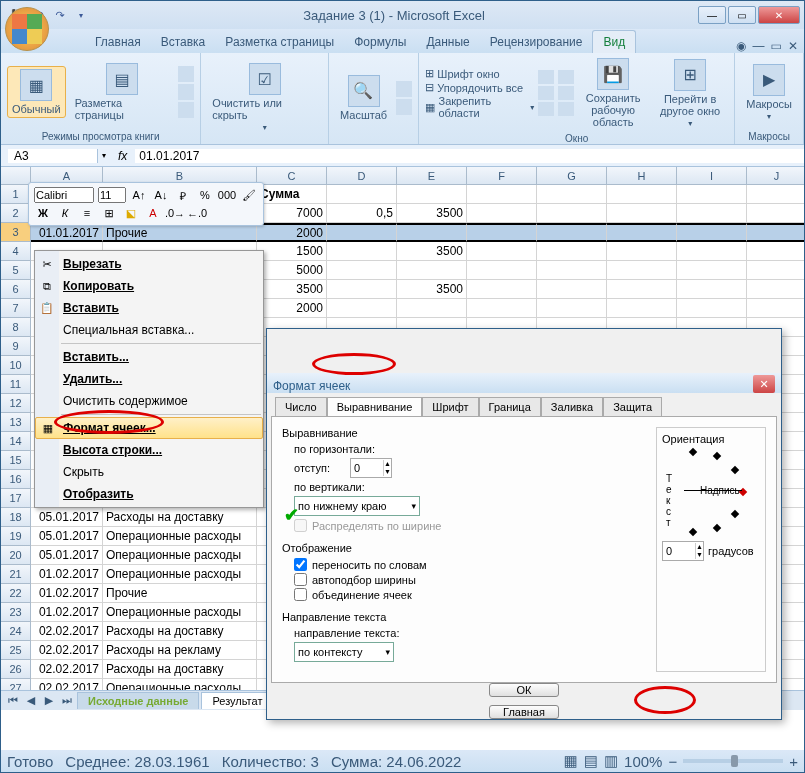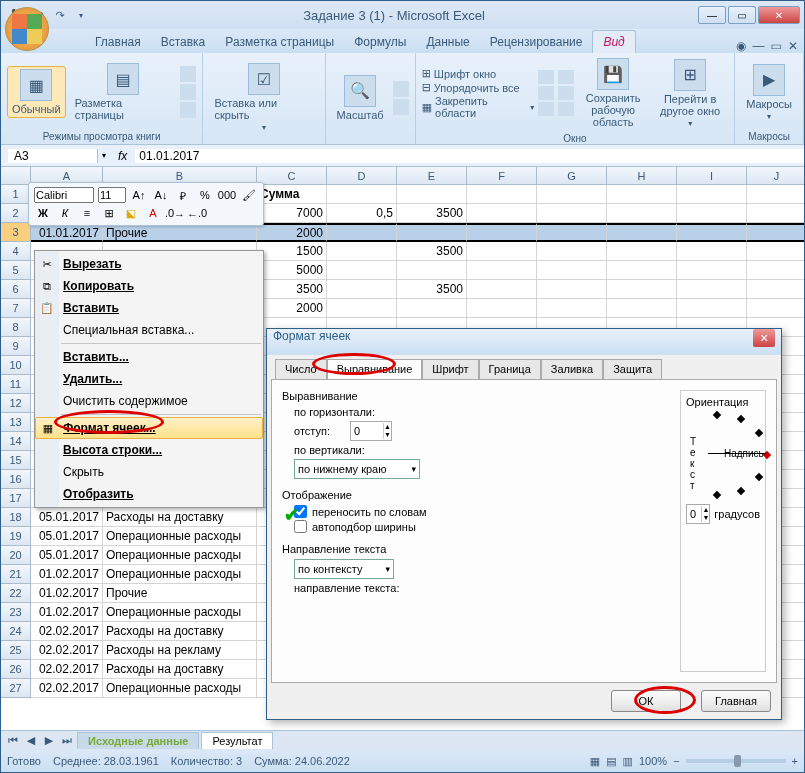--- a/index.html
+++ b/index.html
@@ -13,21 +13,21 @@
 .title-center { flex: 1; text-align: center; color: #3a5a7a; font-size: 13px; }
 .win-controls { display: flex; gap: 2px; }
 .win-btn { width: 28px; height: 18px; border: 1px solid #7aa0c4; border-radius: 2px; background: linear-gradient(#e8f0fa, #cfe0f2); display: flex; align-items: center; justify-content: center; font-size: 10px; }
 .win-btn.close { background: linear-gradient(#e99, #c44); color: #fff; width: 42px; }
 
 .ribbon-tabs { height: 24px; background: linear-gradient(#dbe8f7, #cadff2); display: flex; align-items: flex-end; padding-left: 84px; font-size: 12px; color: #3a5a7a; position: relative; }
 .office-btn { position: absolute; left: 4px; top: -22px; width: 44px; height: 44px; border-radius: 50%; background: radial-gradient(#fff, #f4b04a 40%, #d6873a); border: 1px solid #b8914a; z-index: 3; display:flex; align-items:center; justify-content:center; }
 .office-btn-inner { width:30px; height:30px; border-radius:50%; background: #fff; display:flex; flex-wrap:wrap; }
 .office-btn-inner span { width:15px; height:15px; }
 .tab { padding: 4px 10px; cursor: default; }
-.tab.active { background: #e4edf7; border: 1px solid #a9c3dd; border-bottom: none; border-radius: 3px 3px 0 0; color: #be185d; font-style: italic; }
+.tab.active { background: #e4edf7; border: 1px solid #a9c3dd; border-bottom: none; border-radius: 3px 3px 0 0; color: #15803d; }
 .ribbon-right { margin-left: auto; display: flex; gap: 6px; padding-right: 6px; align-items:center; }
 .ribbon-right span { font-size: 12px; color: #3a5a7a; }
 
 .ribbon-body { height: 92px; background: linear-gradient(#e8f1fb, #d6e6f5); border-bottom: 1px solid #a9c3dd; display: flex; font-size: 11px; color: #3a5a7a; }
 .rgroup { border-right: 1px solid #b7cfe5; padding: 2px 6px; display: flex; flex-direction: column; align-items: center; justify-content: space-between; }
 .rgroup-label { font-size: 10px; text-align:center; padding-top:2px; }
 .rgroup-btns { display:flex; gap:4px; flex:1; align-items:center; }
 .big-btn { display:flex; flex-direction:column; align-items:center; gap:2px; padding:2px 4px; border:1px solid transparent; border-radius:3px; }
 .big-btn.sel { background: #fde8b8; border:1px solid #e8b04a; }
 .big-btn .icon { width:32px; height:32px; background:#cde; border:1px solid #9bd; display:flex; align-items:center; justify-content:center; font-size:16px; }
@@ -63,53 +63,53 @@
 
 .context-menu { position:absolute; left:34px; top:250px; width:230px; background:#f4f4f4; border:1px solid #979797; box-shadow:2px 2px 4px rgba(0,0,0,0.3); z-index:6; font-size:12px; padding:2px 0; }
 .context-menu .cm-item { height:22px; display:flex; align-items:center; padding:0 24px 0 28px; position:relative; }
 .context-menu .cm-item:hover, .context-menu .cm-item.hl { background: linear-gradient(#fff0c8,#ffe28a); border:1px solid #e8b04a; padding:0 23px 0 27px; border-radius:2px; }
 .cm-icon { position:absolute; left:4px; width:16px; height:16px; display:flex; align-items:center; justify-content:center; font-size:11px; }
 .cm-iconstrip { position:absolute; left:0; top:0; bottom:0; width:24px; background:#e9eef5; }
 .cm-sep { height:1px; background:#c5c5c5; margin:2px 2px 2px 26px; }
 
 
 .dialog { position:absolute; left:266px; top:328px; width:516px; height:392px; border:1px solid #2e5f8a; background:#f0f0f0; z-index:7; box-shadow:3px 3px 8px rgba(0,0,0,0.3); display:flex; flex-direction:column; font-size:11px; }
-.dlg-title { height:26px; background:linear-gradient(#e8f1fb,#cadff2); display:flex; align-items:flex-start; padding:0 6px; color:#2e5f8a; font-size:12px; }
+.dlg-title { height:26px; background:linear-gradient(#e8f1fb,#cadff2); display:flex; align-items:flex-end; padding:0 6px; color:#2e5f8a; font-size:12px;margin-top:44px; }
 .dlg-title .dlg-x { margin-left:auto; width:22px; height:18px; background:linear-gradient(#e99,#c44); color:#fff; border-radius:2px; display:flex; align-items:center; justify-content:center; font-size:11px; }
 .dlg-tabs { height:24px; display:flex; padding:4px 4px 0 8px; background:#f0f0f0; }
 .dlg-tab { padding:3px 9px; border:1px solid #aaa; background:#e8e8e8; font-size:11px; border-bottom:none; position:relative; }
 .dlg-tab.active { background:#fdfdfd; z-index:1; }
 .dlg-body { flex:1; background:#fdfdfd; border:1px solid #aaa; margin:0 4px; padding:10px; display:flex; gap:10px; }
 .dlg-left { flex:1; }
 .dlg-fieldset { margin-bottom:10px; }
 .dlg-fieldset-title { font-size:11px; margin-bottom:4px; }
 .dlg-row { display:flex; align-items:center; gap:6px; margin:3px 0 3px 12px; }
 .dlg-row label { width:108px; }
 .dlg-select { width:126px; height:20px; border:1px solid #7a9; background:#fff; padding:0 3px; display:flex; align-items:center; position:relative; }
 .dlg-select::after { content:'▾'; position:absolute; right:3px; font-size:9px; }
 .dlg-check { display:flex; align-items:center; gap:5px; margin:2px 0 2px 12px; }
 .dlg-check input { width:13px; height:13px; }
-.orient-box { width:86px; border:1px solid #ccc; padding:5px; }
+.orient-box { width:110px; border:1px solid #ccc; padding:5px; }
 .orient-dial { width:90px; height:86px; position:relative; margin:4px 0 6px 8px; }
 .dot { position:absolute; width:6px; height:6px; background:#000; transform:rotate(45deg); }
 .dot.red { background:#c00; }
 .vtxt { display:flex; flex-direction:column; font-size:10px; line-height:11px; position:absolute; left:-4px; top:24px; }
-.dlg-buttons { height:36px; display:flex; justify-content:flex-end; align-items:center; gap:20px; padding:0 10px; }
+.dlg-buttons { height:36px; display:flex; justify-content:flex-end; align-items:center; gap:8px; padding:0 10px;flex-direction:column; }
 .dlg-btn { width:70px; height:22px; border:1px solid #888; background:linear-gradient(#fdfdfd,#e0e0e0); border-radius:3px; font-size:11px; }
 
 .red-circle { position:absolute; border:3px solid #d00; border-radius:50%; pointer-events:none; z-index:20; }
 .green-check { position:absolute; color:#0a0; font-size:18px; font-weight:bold; z-index:20; }
 
 .sheet-tabs { height:20px; background:#dce7f3; border-top:1px solid #a9c3dd; display:flex; align-items:center; font-size:11px; padding:0 4px; gap:2px; }
 .sheet-tab { padding:2px 10px; background:#fff; border:1px solid #a9c3dd; border-bottom:none; }
 .sheet-tab.inactive { background:#c8daea; font-weight:bold; color:#7a3; }
 .sheet-tab.active { background:#fff; }
 .nav-btn { width:16px; text-align:center; color:#3a5a7a; }
 
-.statusbar { height:22px; background:linear-gradient(#dbe8f7,#cadff2); display:flex; align-items:center; font-size:11px; color:#3a5a7a; padding:0 6px; gap:12px; }
+.statusbar { height:22px; background:linear-gradient(#dbe8f7,#cadff2); display:flex; align-items:center; font-size:15px; color:#3a5a7a; padding:0 6px; gap:12px;margin-top:40px; }
 .statusbar .sb-right { margin-left:auto; display:flex; align-items:center; gap:6px; }
 .zoom-slider { width:100px; height:4px; background:#b7cfe5; position:relative; }
 .zoom-slider::after { content:''; position:absolute; left:48px; top:-4px; width:7px; height:12px; background:#89a; border-radius:2px; }
 
 .col-A{width:72px;}.col-B{width:154px;}.col-C{width:70px;}.col-D{width:70px;}.col-E{width:70px;}.col-F{width:70px;}.col-G{width:70px;}.col-H{width:70px;}.col-I{width:70px;}.col-J{width:60px;}
 .underline { text-decoration: underline; font-weight: bold; }
 </style>
 </head>
 <body>
 
@@ -169,21 +169,21 @@
           <div style="width:16px;height:16px;background:#cde;"></div>
           <div style="width:16px;height:16px;background:#cde;"></div>
         </div>
       </div>
       <div class="rgroup-label">Режимы просмотра книги</div>
     </div>
     <div class="rgroup">
       <div class="rgroup-btns">
         <div class="big-btn">
             <div class="icon">☑</div>
-            <span>Вставка или скрыть</span>
+            <span>Очистить или скрыть</span>
             <span class="drop">▾</span>
           </div>
       </div>
       <div class="rgroup-label"></div>
     </div>
     <div class="rgroup">
       <div class="rgroup-btns">
         <div class="big-btn">
             <div class="icon">🔍</div>
             <span>Масштаб</span>
@@ -749,41 +749,49 @@
           </div>
         </div>
         <div class="dlg-row">
             <label>по вертикали:</label>
           </div>
         <div class="dlg-row">
             <div class="dlg-select">
               <span>по нижнему краю</span>
             </div>
           </div>
+        <div class="dlg-check">
+            <input type="checkbox" disabled="" style="">
+            <label style="color:#999;">Распределять по ширине</label>
+          </div>
       </div>
       <div class="dlg-fieldset">
         <div class="dlg-fieldset-title">Отображение</div>
         <div class="dlg-check">
             <input type="checkbox" checked="" style="">
             <label>переносить по словам</label>
           </div>
         <div class="dlg-check">
             <input type="checkbox" style="">
             <label>автоподбор ширины</label>
           </div>
+        <div class="dlg-check">
+            <input type="checkbox" style="">
+            <label>объединение ячеек</label>
+          </div>
       </div>
       <div class="dlg-fieldset">
         <div class="dlg-fieldset-title">Направление текста</div>
+        <div class="dlg-row">
+            <label>направление текста:</label>
+          </div>
         <div class="dlg-row">
             <div class="dlg-select" style="width:100px;">
               <span>по контексту</span>
             </div>
-          </div>
-        <div class="dlg-row">
-            <label>направление текста:</label>
           </div>
       </div>
     </div>
     <div class="orient-box">
       <div>Ориентация</div>
       <div class="orient-dial">
         <div class="vtxt" id="vtxt">
             <span>Т</span>
             <span>е</span>
             <span>к</span>

